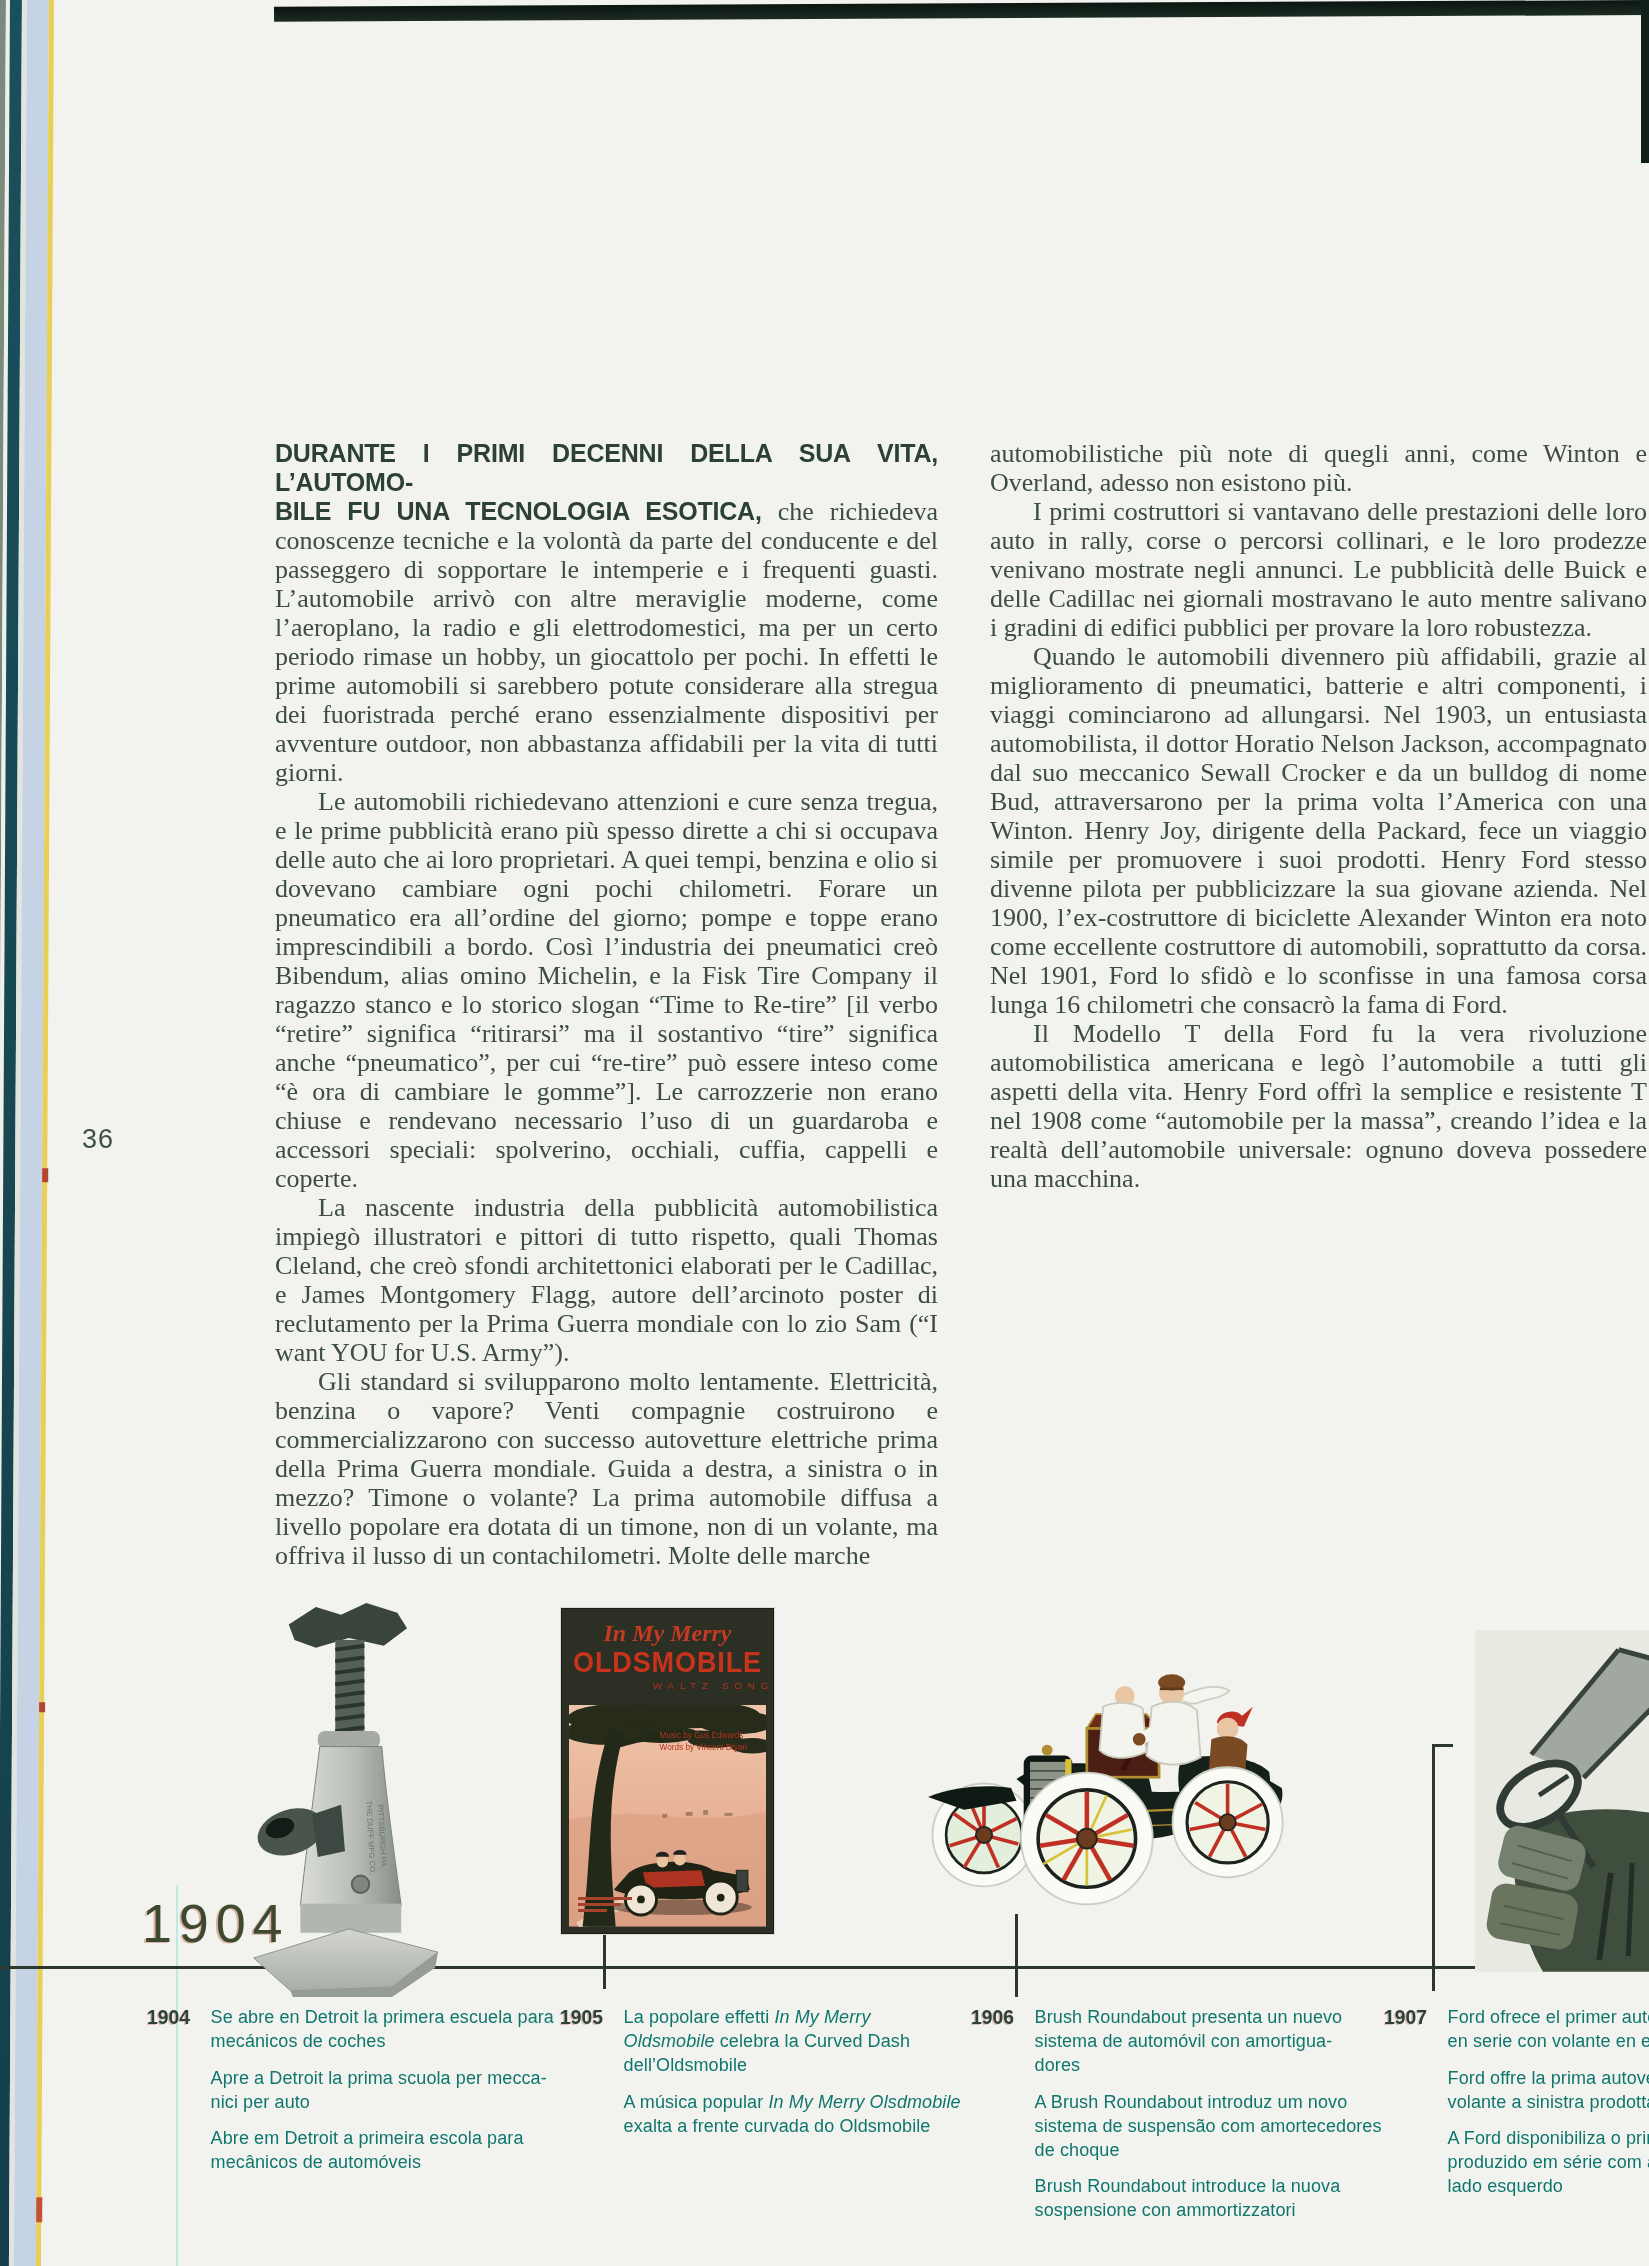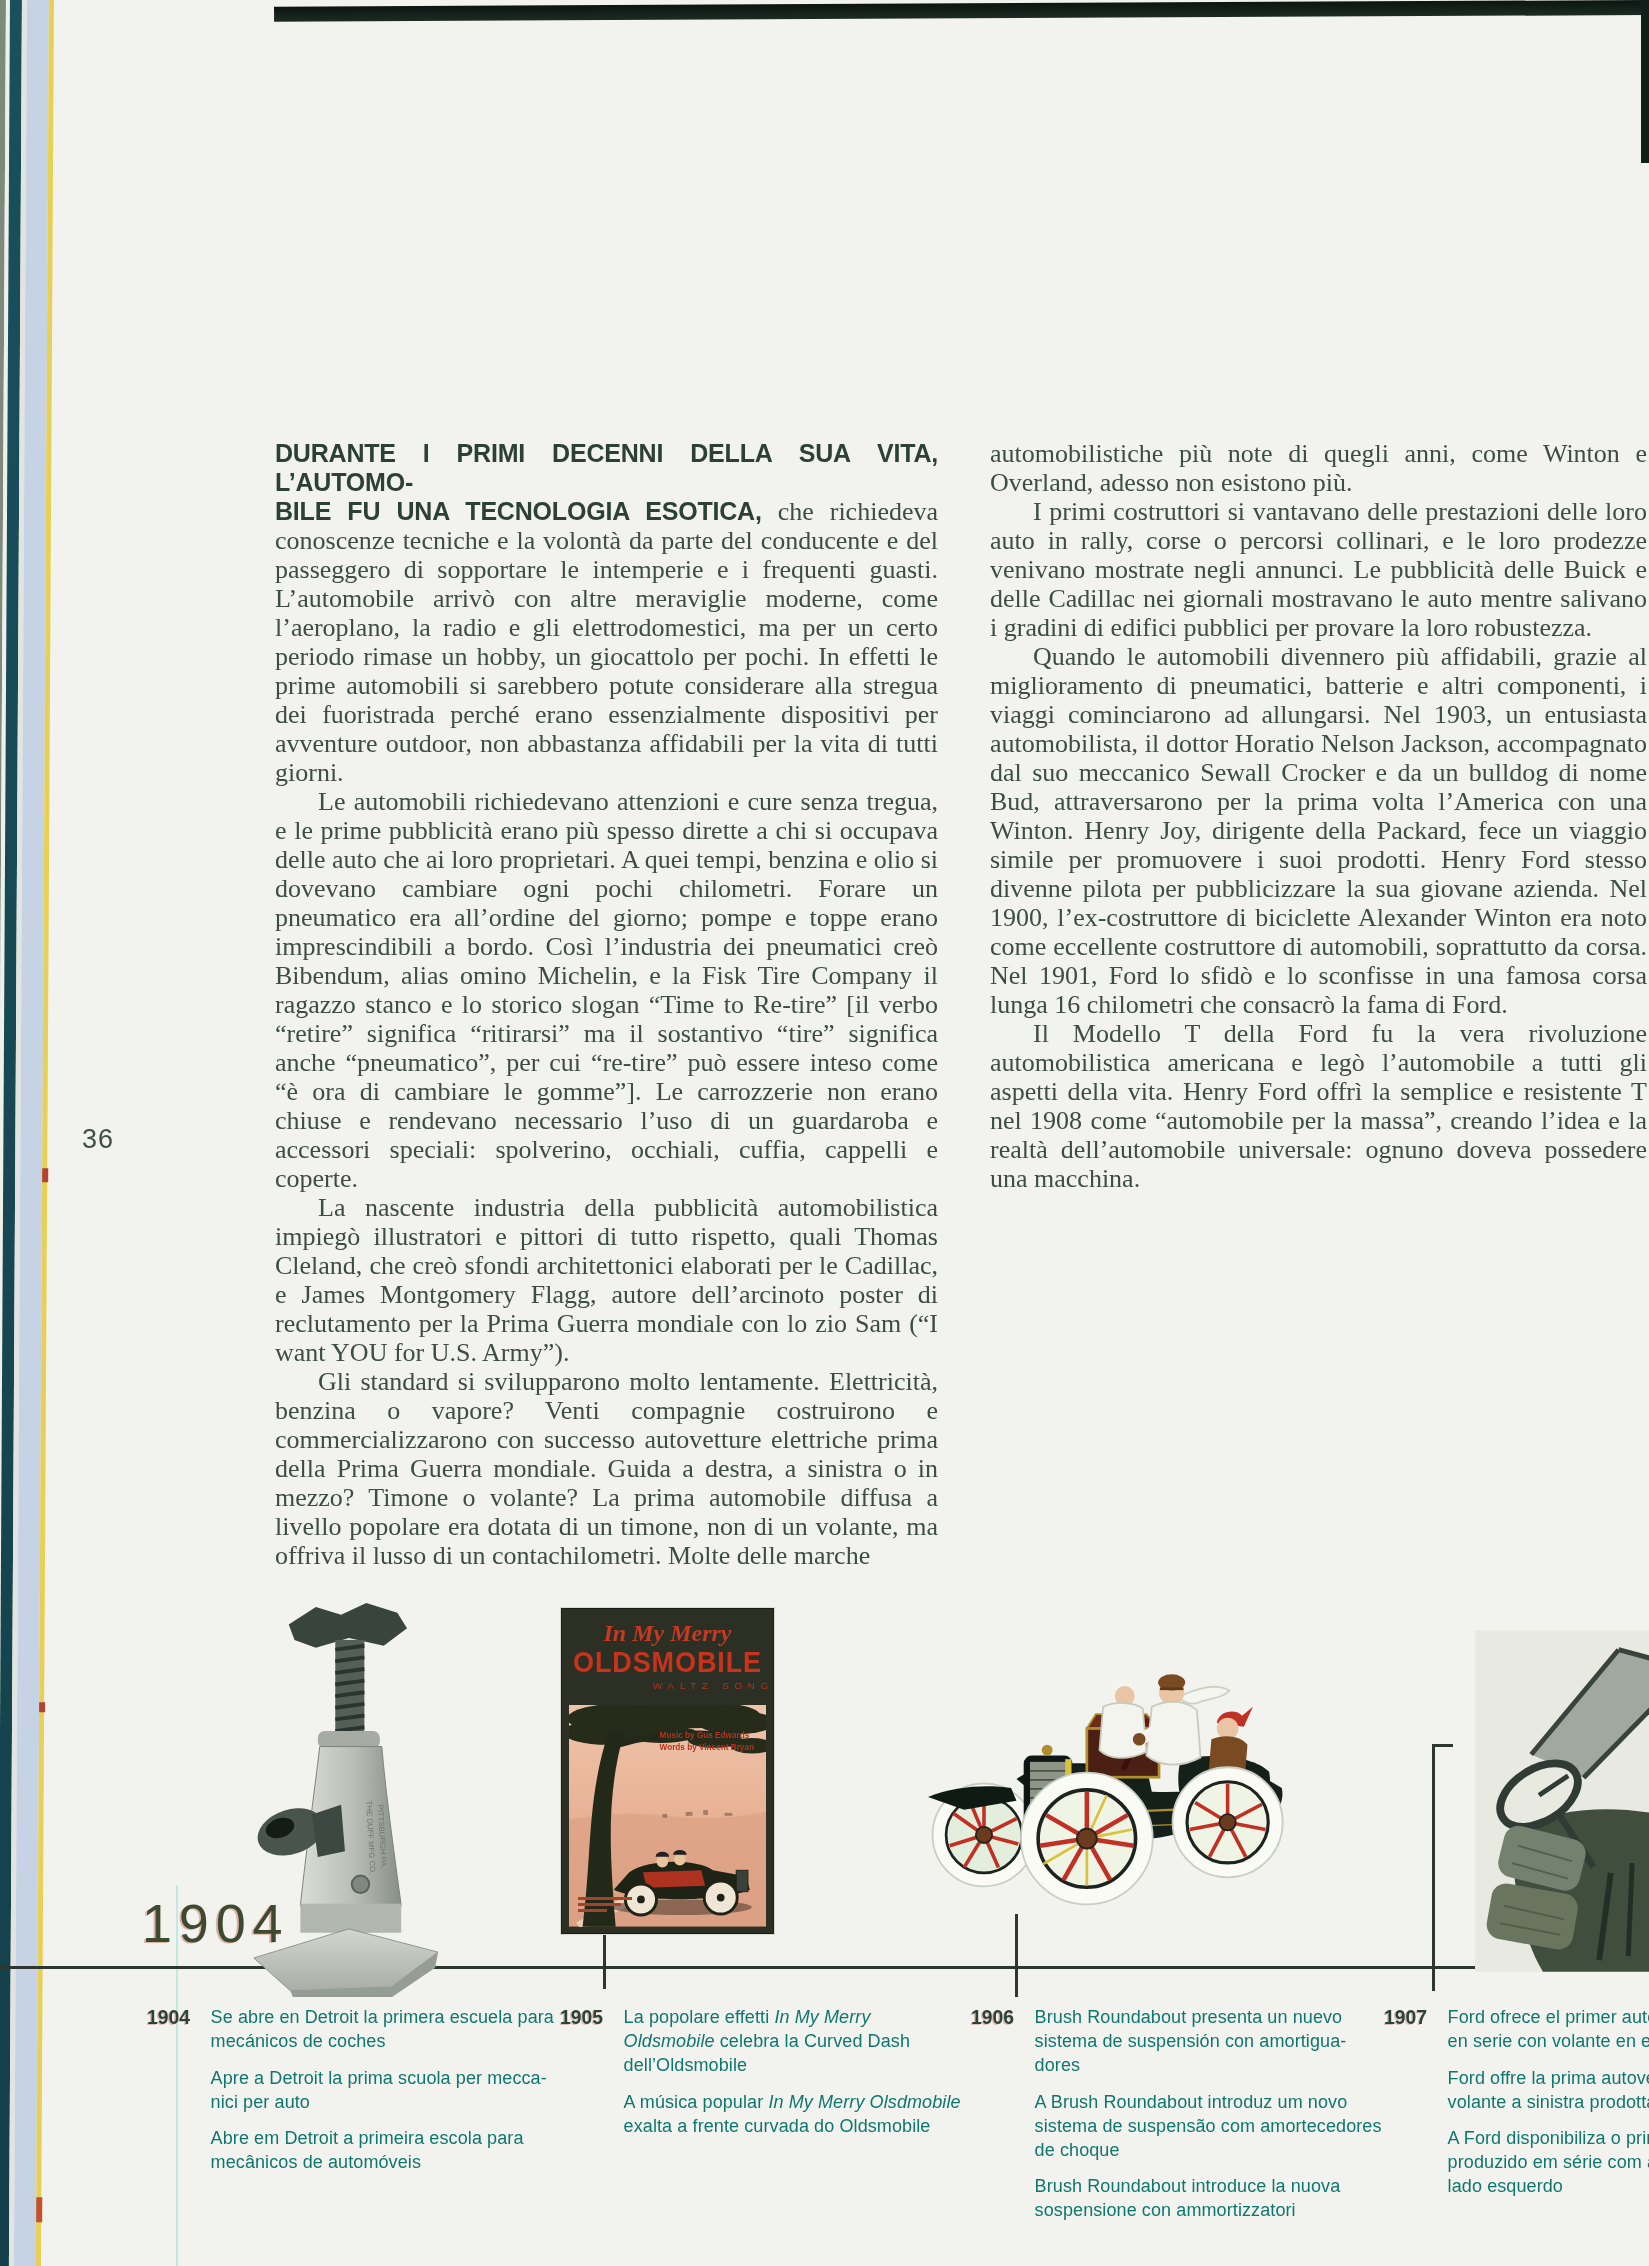--- a/index.html
+++ b/index.html
@@ -58,21 +58,21 @@
   #fig-poster{left:561px;top:1608px;width:213px;height:326px;background:#2c2f23;
               box-shadow:inset 0 0 0 1px #1b1e14, 0 0 0 1px #d9dbd2;z-index:2;}
   #fig-car{left:910px;top:1650px;width:388px;height:258px;z-index:2;}
   #fig-photo{left:1475px;top:1630px;width:175px;height:342px;overflow:hidden;z-index:2;}
   
   #poster-script{margin-top:12.6px;text-align:center;font:italic 700 24px/25px "Liberation Serif",serif;color:#c43a23;}
   #poster-title{text-align:center;font-weight:700;font-size:30px;line-height:31px;color:#c8331c;
                 transform:scaleX(.9);letter-spacing:1px;}
   #poster-sub{text-align:right;font-size:9.7px;letter-spacing:5.8px;color:#b5321f;margin-top:3.9px;}
   #poster-panel{position:absolute;left:7.8px;top:97px;right:7.8px;bottom:7.8px;
-                background:linear-gradient(180deg,#efc5aa 0%,#e7b094 55%,#d99c80 100%);font-weight:bold;}
+                background:linear-gradient(180deg,#efc5aa 0%,#e7b094 55%,#d99c80 100%);}
   #poster-credits{position:absolute;left:46%;top:25px;font-size:8.2px;line-height:11.6px;color:#b5321f;z-index:2;}
   #poster-pub{position:absolute;left:9.7px;bottom:11.6px;z-index:2;}
   #poster-pub div{height:2.9px;background:#a5422c;margin-bottom:2.9px;}
   #pub1{width:54px;} #pub2{width:43px;} #pub3{width:29px;}
   #poster-art{position:absolute;inset:0;}
 </style>
 </head>
 <body>
 
 <div id="page">
@@ -145,21 +145,21 @@
             <div class="tl-line"><span>exalta a frente curvada do Oldsmobile</span></div>
           </div>
         </div>
     </div>
 
     <div class="tl-entry">
       <div class="tl-year">1906</div>
       <div class="tl-text">
           <div class="tl-par">
             <div class="tl-line"><span>Brush Roundabout presenta un nuevo</span></div>
-            <div class="tl-line"><span>sistema de suspensión con amortigua-</span></div>
+            <div class="tl-line"><span>sistema de automóvil con amortigua-</span></div>
             <div class="tl-line"><span>dores</span></div>
           </div>
           <div class="tl-par">
             <div class="tl-line"><span>A Brush Roundabout introduz um novo</span></div>
             <div class="tl-line"><span>sistema de suspensão com amortecedores</span></div>
             <div class="tl-line"><span>de choque</span></div>
           </div>
           <div class="tl-par">
             <div class="tl-line"><span>Brush Roundabout introduce la nuova</span></div>
             <div class="tl-line"><span>sospensione con ammortizzatori</span></div>

